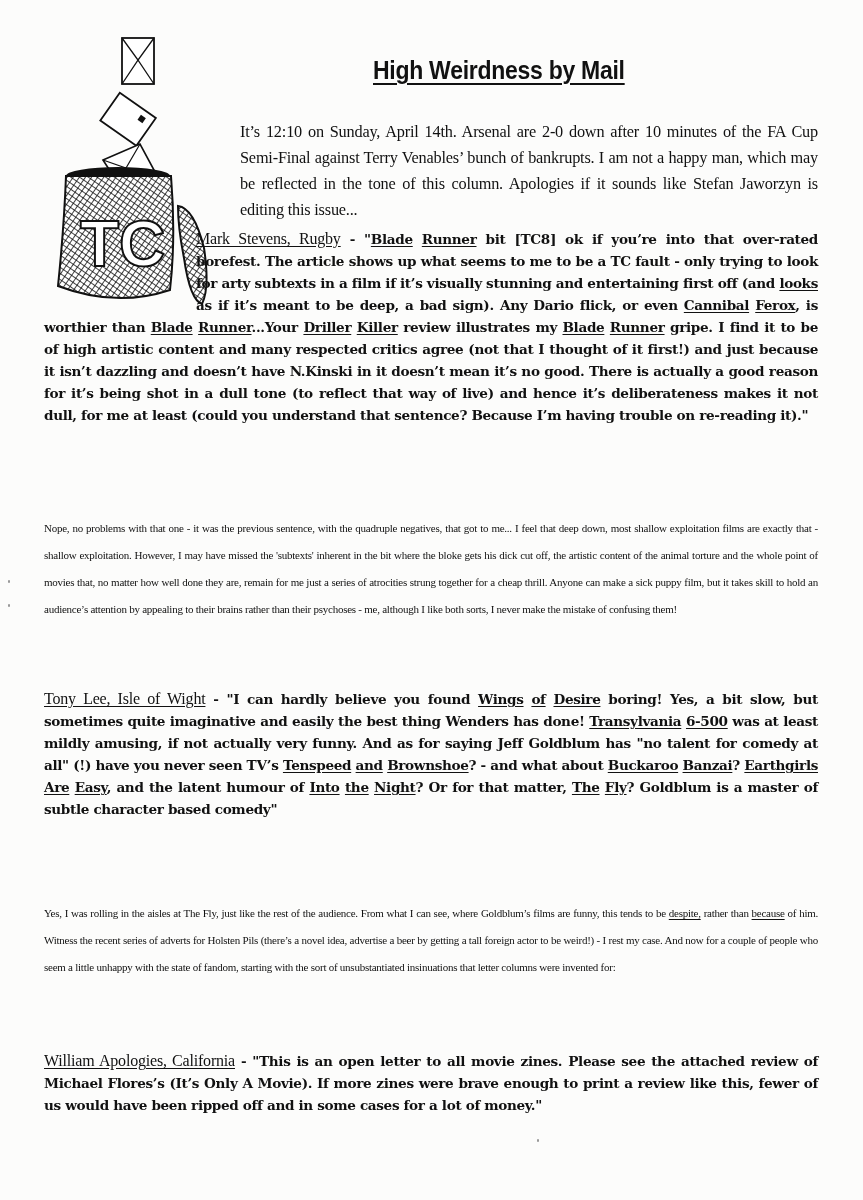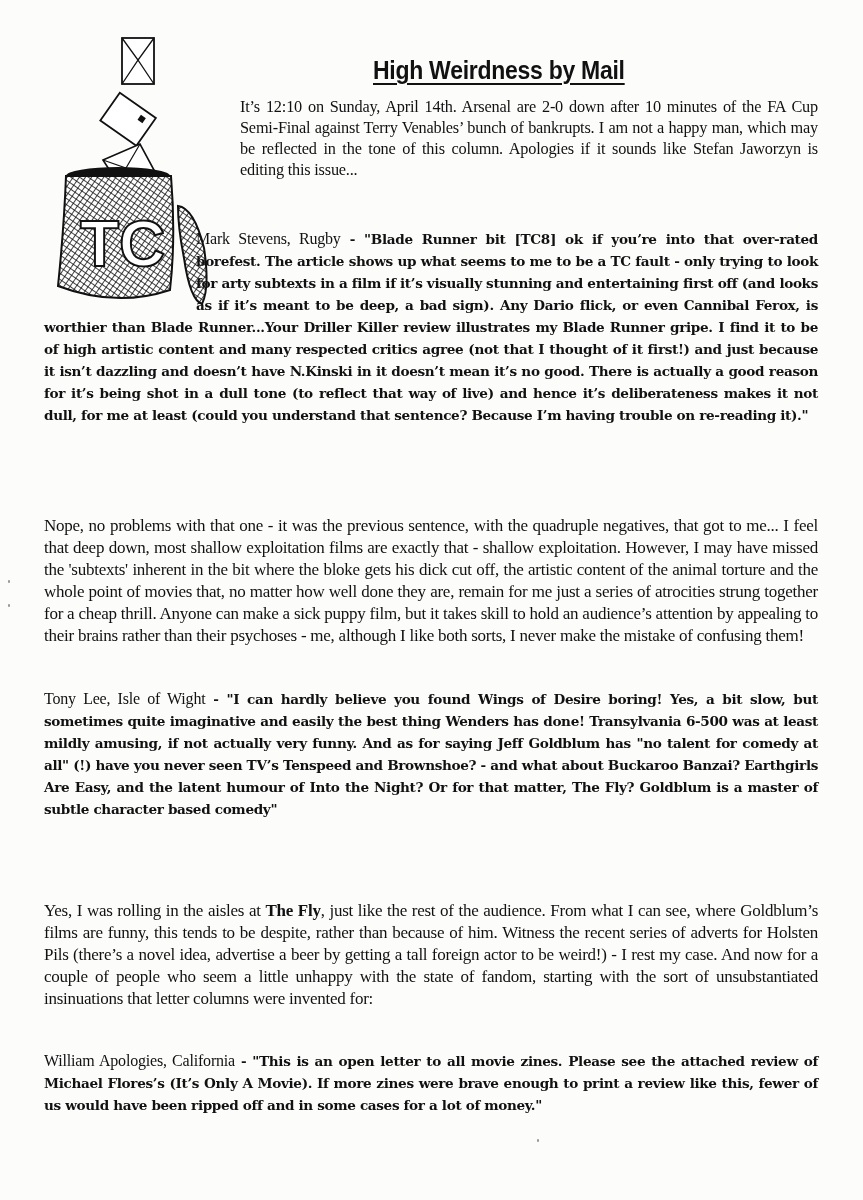--- a/index.html
+++ b/index.html
@@ -6,41 +6,41 @@
   body { width: 863px; height: 1200px; position: relative; overflow: hidden; color: #111; }
   .page { position: absolute; left: 0; top: 0; width: 863px; height: 1200px; background: #fcfcfb; }
   .title {
     position: absolute; left: 373px; top: 56px;
     font-family: "Liberation Sans", sans-serif; font-weight: bold;
     font-size: 25px; letter-spacing: -0.3px; text-decoration: underline;
     text-decoration-thickness: 2px; text-underline-offset: 4px;
     transform: scaleX(0.92); transform-origin: left top; white-space: nowrap;
   }
   .intro {
-    position: absolute; left: 240px; top: 96px; width: 578px;
-    font-family: "Liberation Serif", serif; font-size: 16.3px; line-height: 21px;
+    position: absolute; left: 240px; top: 119px; width: 578px;
+    font-family: "Liberation Serif", serif; font-size: 16.3px; line-height: 26px;
     text-align: justify; letter-spacing: -0.2px;
   }
   .letter {
     font-family: "DejaVu Serif", serif; font-weight: bold; font-size: 13.6px;
     line-height: 22px; text-align: justify; letter-spacing: -0.35px;
   }
   .reply {
-    font-family: "Liberation Serif", serif; font-size: 17px; line-height: 22px;
+    font-family: "Liberation Serif", serif; font-size: 11px; line-height: 27px;
     text-align: justify; letter-spacing: -0.25px;
   }
   .block { position: absolute; left: 44px; width: 774px; }
   #p1 { top: 228px; }
   #p2 { top: 515px; }
   #p3 { top: 688px; }
   #p4 { top: 900px; }
   #p5 { top: 1050px; }
-  .u { text-underline-offset: 2px; }
+  .u { text-decoration: underline; text-underline-offset: 2px; }
   .name { font-family: "Liberation Serif", serif; font-weight: normal; font-size: 16px; letter-spacing: -0.2px; }
-  .b { font-weight: bold; }
+  .b { font-weight: normal; }
   .illustration { position: absolute; left: 8px; top: 8px; width: 230px; height: 300px; }
   .speck { position: absolute; width: 2px; height: 3px; background: #999; border-radius: 1px; }
 </style>
 </head>
 <body>
 
 <div class="page">
 
   <svg class="illustration" viewBox="0 0 230 300">
     <defs>

